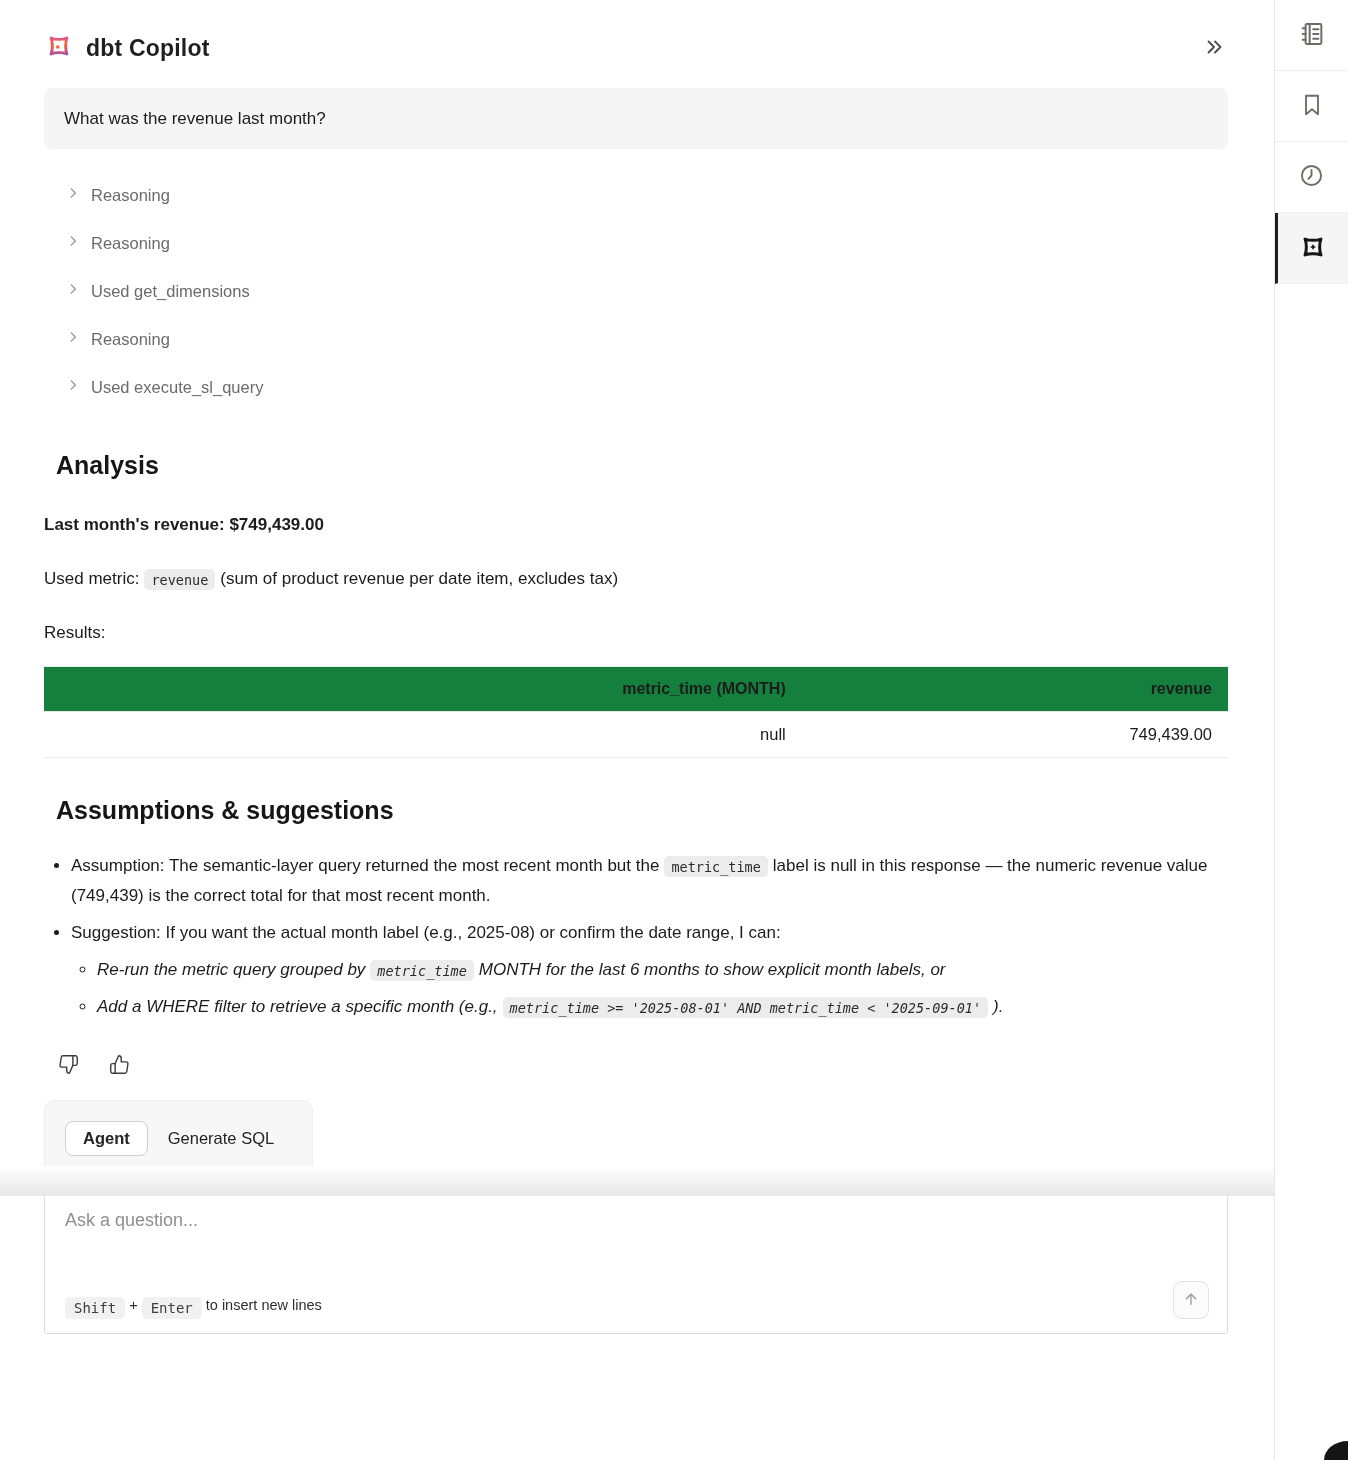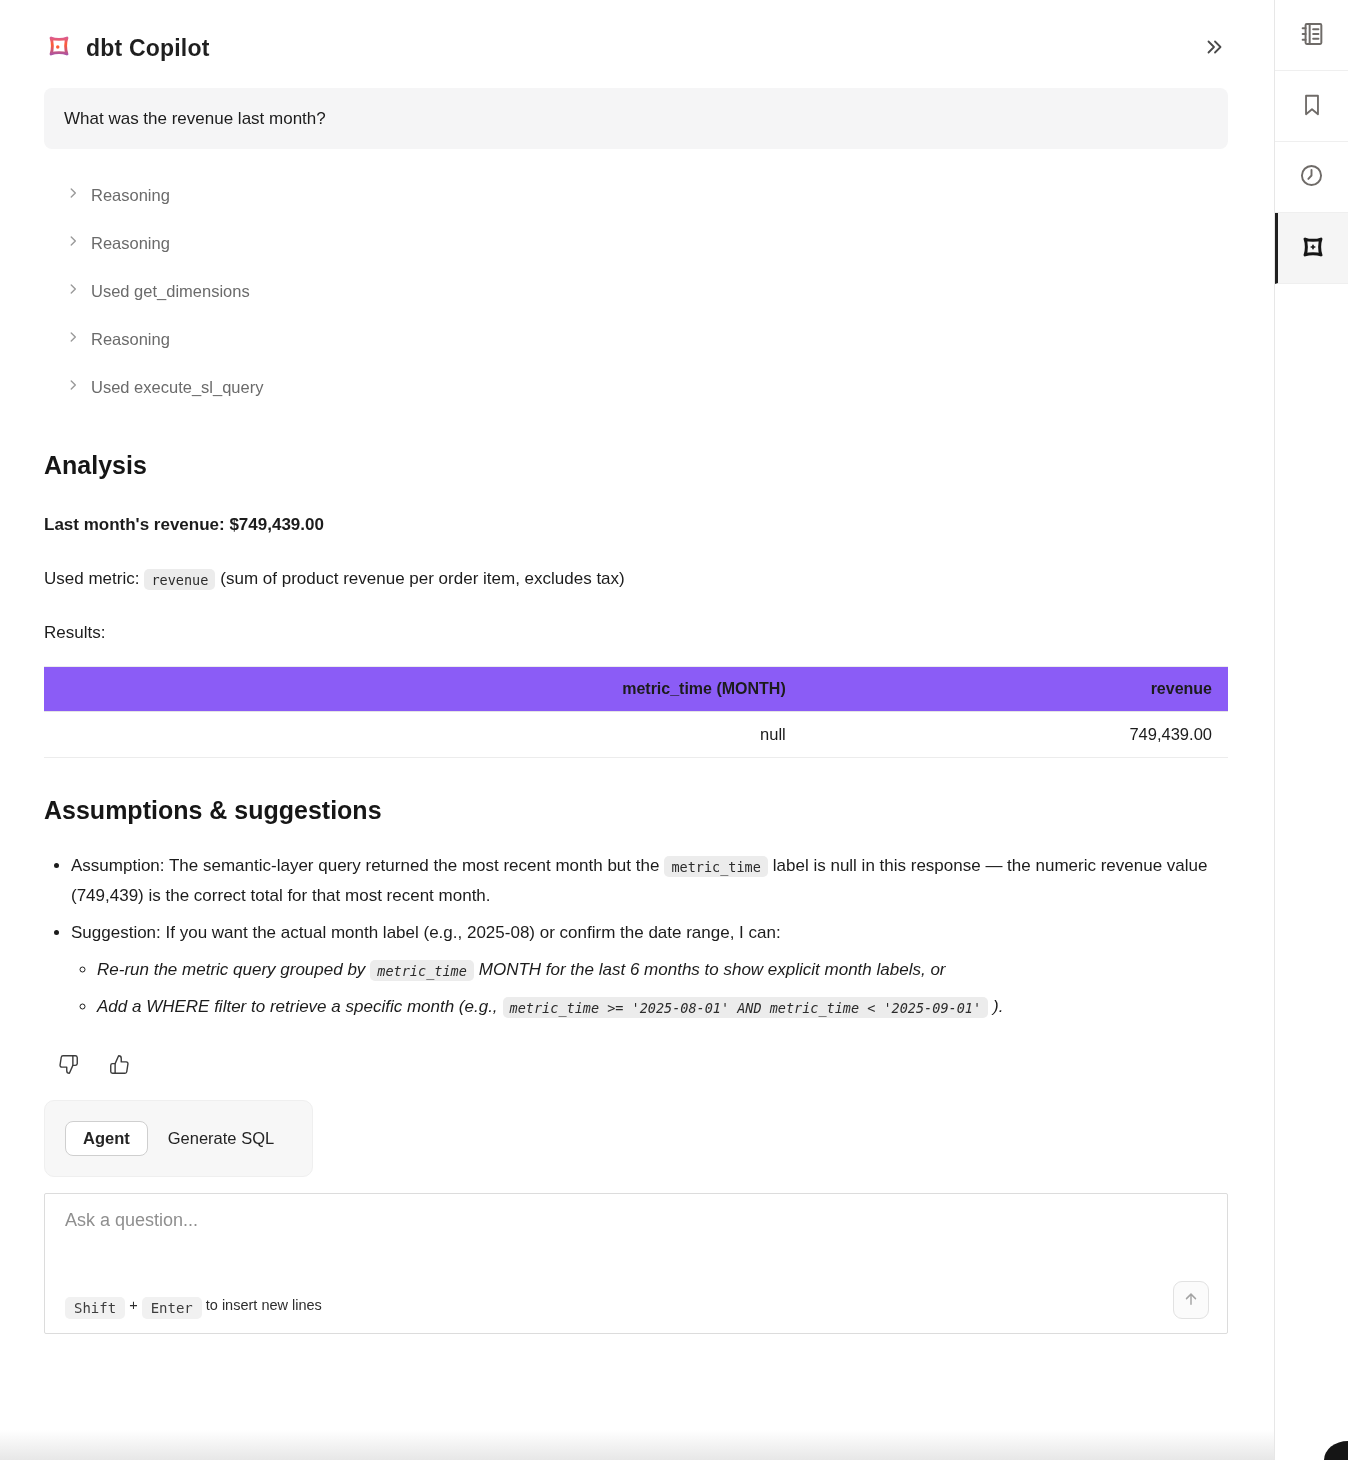--- a/index.html
+++ b/index.html
@@ -1,49 +1,49 @@
 <!DOCTYPE html>
 <html><head>
 <meta charset="utf-8">
 <style>
   * { box-sizing: border-box; margin: 0; padding: 0; }
   html,body { width:1348px; height:1460px; overflow:hidden; background:#ffffff;
     font-family:"Liberation Sans", sans-serif; color:#1a1a1a; }
   .app { display:flex; width:1348px; height:1460px; position:relative; }
 
   
-  .panel { width:1274px; height:1460px; position:relative; padding:0 46px 0 44px; background:#fff; }
+  .panel { width:1274px; height:1196px; position:relative; padding:0 46px 0 44px; background:#fff; }
 
   .panel-header { margin-top:30px; display:flex; align-items:center; justify-content:space-between; height:36px; }
   .brand { display:flex; align-items:center; gap:12px; }
   .brand-title { font-size:23px; font-weight:700; letter-spacing:.2px; color:#1f1f1f; }
   .collapse-btn { width:28px; height:28px; display:flex; align-items:center; justify-content:center;
     background:none; border:none; cursor:pointer; }
 
   .question-box { margin-top:22px; background:#f5f5f6; border-radius:8px; height:61px;
     display:flex; align-items:center; padding:0 20px; font-size:17px; color:#1c1c1c; }
 
   .steps { margin-top:22px; }
   .step-row { height:48px; display:flex; align-items:center; gap:11px; padding-left:22px; cursor:pointer; }
   .step-label { font-size:16.5px; color:#6b6b6b; }
 
-  h2.section-heading { font-size:25px; font-weight:700; color:#161616; }
+  h2.section-heading { font-size:25px; font-weight:700; color:#161616;margin-left:12px; }
   .h-analysis { margin-top:40px; }
   .h-assumptions { margin-top:38px; }
 
   .body-text { font-size:17px; line-height:30px; color:#1c1c1c; }
   .revenue-line { margin-top:30px; font-weight:700; }
   .metric-line { margin-top:24px; }
   .results-line { margin-top:24px; }
 
   .code-chip { font-family:"DejaVu Sans Mono","Liberation Mono",monospace; font-size:13.5px;
     background:#ececec; color:#2b2b2b; padding:2.5px 7px; border-radius:5px; margin:0 5px; }
 
   table.results { margin-top:18px; width:100%; border-collapse:collapse; }
-  table.results th { background:#8b5cf6; font-weight:700; font-size:16px; text-align:right;
+  table.results th { background:#15803d; font-weight:700; font-size:16px; text-align:right;
     padding:13px 16px; border-top:1px solid #ececec; border-bottom:1px solid #e4e4e4; color:#1c1c1c; }
   table.results td { font-size:16.5px; text-align:right; padding:13px 16px; border-bottom:1px solid #ececec; color:#1c1c1c; }
   table.results .col-time { width:64%; }
 
   ul.assume { margin-top:26px; padding-left:27px; }
   ul.assume li { font-size:17px; line-height:30px; margin-bottom:7px; color:#1c1c1c; }
   ul.assume ul { padding-left:26px; margin-top:7px;font-style:italic; }
   ul.assume ul li { margin-bottom:7px; }
 
   .feedback-row { margin-top:32px; display:flex; align-items:center; gap:30px; padding-left:14px; }
@@ -151,21 +151,21 @@
             </svg></span>
         <span class="step-label">Used execute_sl_query</span>
       </div>
     </div>
 
     
     <h2 class="section-heading h-analysis">Analysis</h2>
 
     <p class="body-text revenue-line">Last month's revenue: $749,439.00</p>
 
-    <p class="body-text metric-line"><span>Used metric:</span><span class="code-chip">revenue</span><span>(sum of product revenue per order item, excludes tax)</span></p>
+    <p class="body-text metric-line"><span>Used metric:</span><span class="code-chip">revenue</span><span>(sum of product revenue per date item, excludes tax)</span></p>
 
     <p class="body-text results-line">Results:</p>
 
     <table class="results">
       <thead>
         <tr>
           <th class="col-time">metric_time (MONTH)</th>
           <th>revenue</th>
         </tr>
       </thead>

